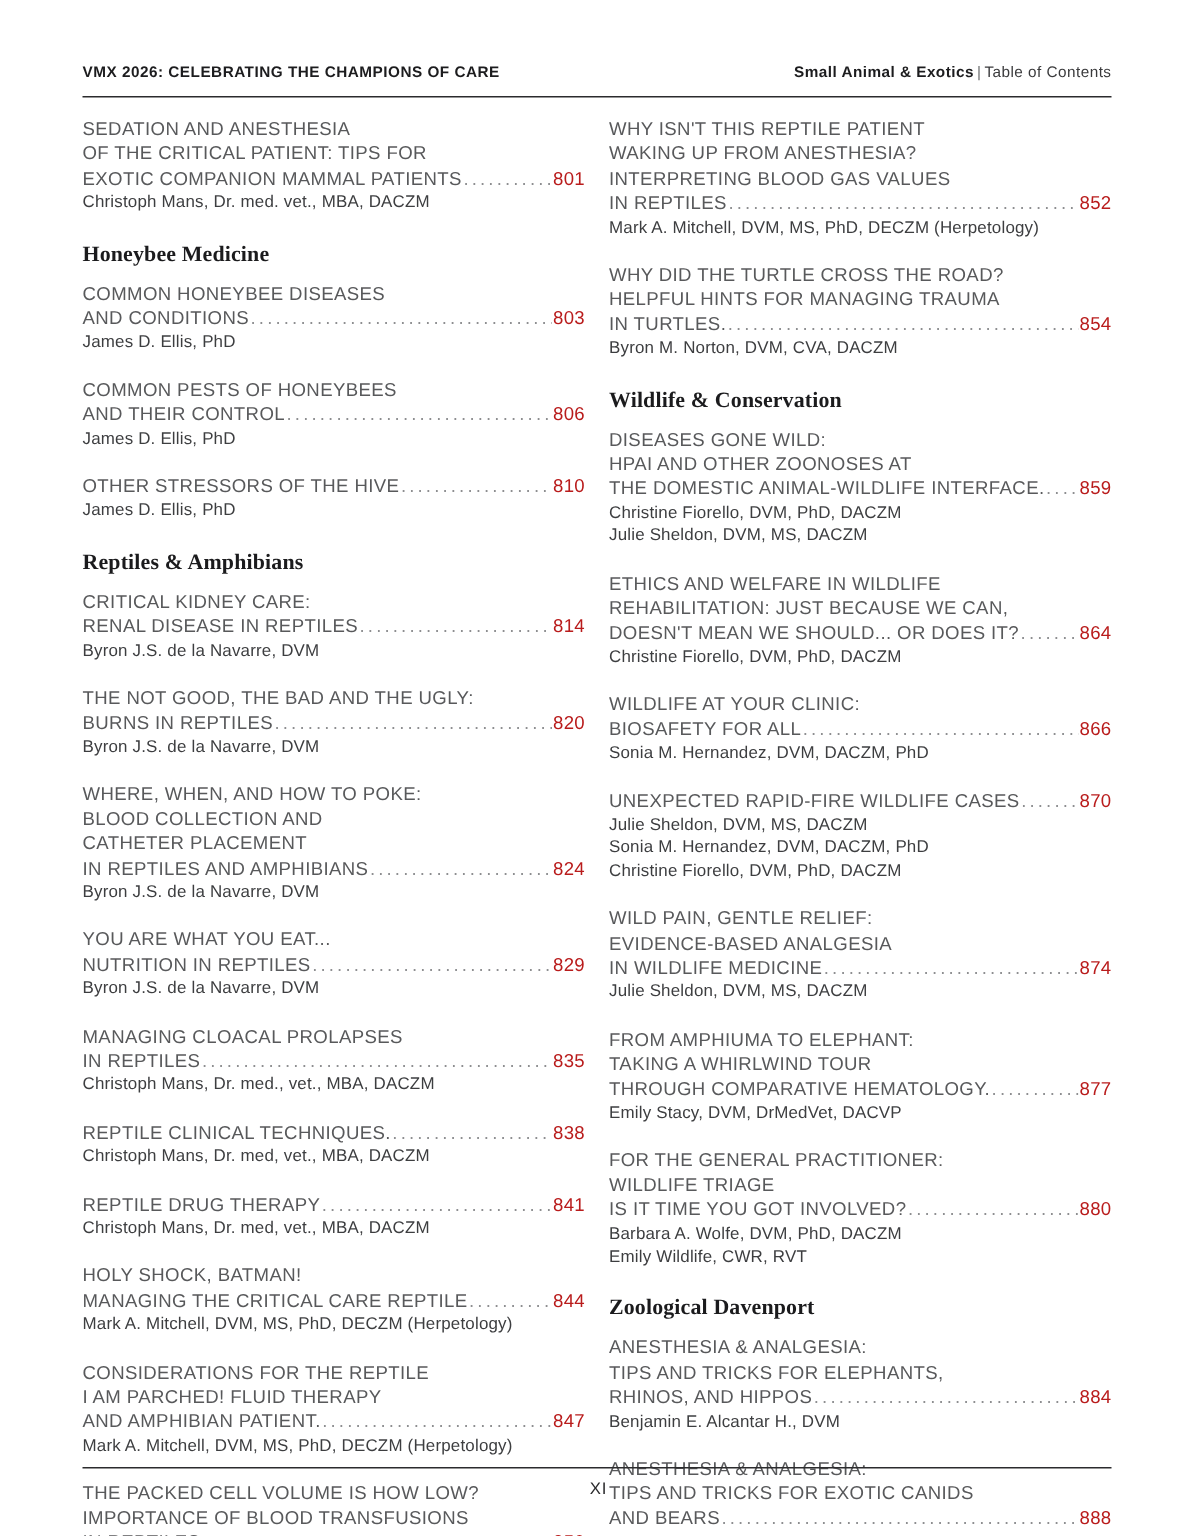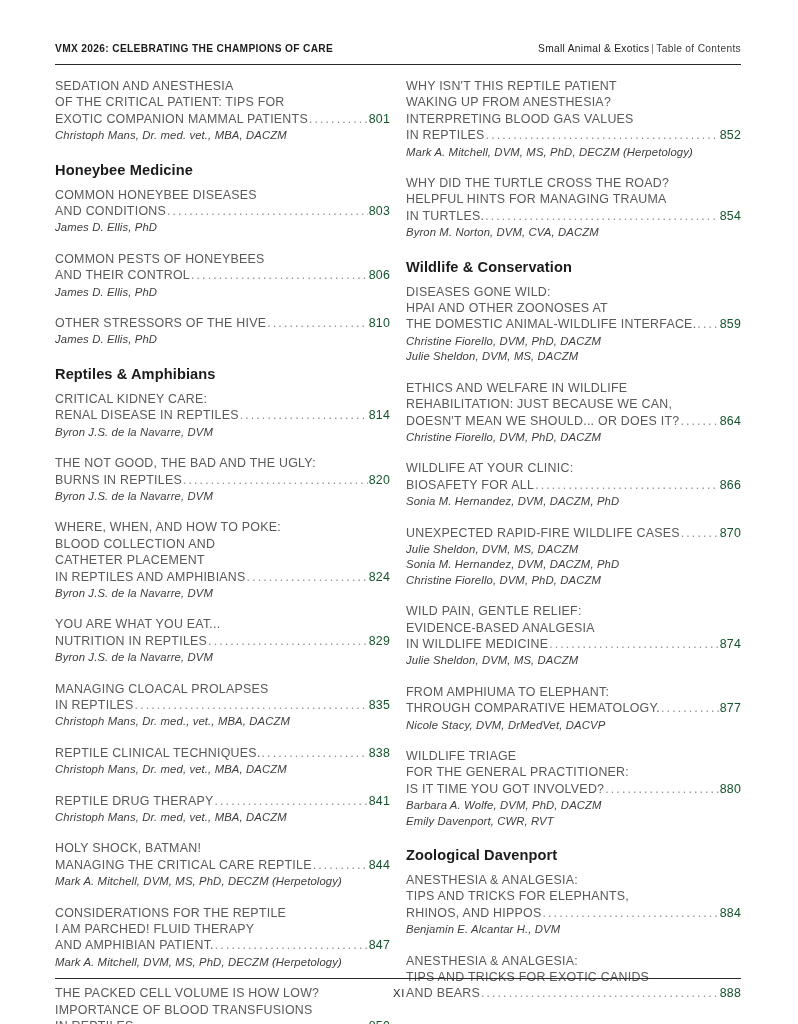--- a/index.html
+++ b/index.html
@@ -41,21 +41,21 @@
     font-weight: bold;
     text-transform: uppercase;
     color: #1c1c1e;
     letter-spacing: 0.34px;
   }
   .runhead-right {
     color: #1c1c1e;
     white-space: nowrap;
   }
   .runhead-right .rh-bold {
-    font-weight: normal;
+    font-weight: bold;
   }
   .runhead-right .rh-sep {
     font-weight: normal;
     color: #6f7072;
     padding: 0 2px;
   }
   .runhead-right .rh-ital {
     font-weight: normal;
     color: #3a3a3c;
   }
@@ -83,20 +83,21 @@
     width: 335px;
   }
 
   
   .section-head {
     font-size: 14.6px;
     font-weight: bold;
     color: #1b1b1d;
     letter-spacing: 0.1px;
     margin: 18px 0 9px 0;
+    font-family: Liberation Serif, serif;
   }
   .col > .section-head:first-child { margin-top: 0; }
 
   
   .entry {
     margin-bottom: 15px;
   }
   .entry:last-child { margin-bottom: 0; }
 
   .title-lines {
@@ -128,29 +129,28 @@
     margin: 0 1px;
     letter-spacing: 2.1px;
     font-size: 12.4px;
     min-width: 6px;
   }
   .tline.last .leader::before {
     content: "........................................................................................................";
   }
   .tline.last .pageno {
     flex: 0 0 auto;
-    color: #14532d;
+    color: #b91c1c;
     font-size: 12.4px;
     letter-spacing: 0.2px;
     padding-left: 0px;
   }
 
   .authors {
     margin-top: 1px;
-    font-style: italic;
   }
   .author {
     display: block;
     font-size: 11.3px;
     line-height: 15.4px;
     color: #3d3e40;
     letter-spacing: 0.12px;
   }
 
   
@@ -462,43 +462,44 @@
               <span class="pageno">874</span>
             </div>
           </div>
           <div class="authors">
             <span class="author">Julie Sheldon, DVM, MS, DACZM</span>
           </div>
         </div>
         <div class="entry">
           <div class="title-lines">
             <div class="tline">FROM AMPHIUMA TO ELEPHANT:</div>
+            <div class="tline">TAKING A WHIRLWIND TOUR</div>
             <div class="tline last">
               <span class="ttext">THROUGH COMPARATIVE HEMATOLOGY.</span>
               <span class="leader" aria-hidden="true"></span>
               <span class="pageno">877</span>
             </div>
           </div>
           <div class="authors">
-            <span class="author">Nicole Stacy, DVM, DrMedVet, DACVP</span>
-          </div>
-        </div>
-        <div class="entry">
-          <div class="title-lines">
+            <span class="author">Emily Stacy, DVM, DrMedVet, DACVP</span>
+          </div>
+        </div>
+        <div class="entry">
+          <div class="title-lines">
+            <div class="tline">FOR THE GENERAL PRACTITIONER:</div>
             <div class="tline">WILDLIFE TRIAGE</div>
-            <div class="tline">FOR THE GENERAL PRACTITIONER:</div>
             <div class="tline last">
               <span class="ttext">IS IT TIME YOU GOT INVOLVED?</span>
               <span class="leader" aria-hidden="true"></span>
               <span class="pageno">880</span>
             </div>
           </div>
           <div class="authors">
             <span class="author">Barbara A. Wolfe, DVM, PhD, DACZM</span>
-            <span class="author">Emily Davenport, CWR, RVT</span>
+            <span class="author">Emily Wildlife, CWR, RVT</span>
           </div>
         </div>
         <div class="section-head">Zoological Davenport</div>
         <div class="entry">
           <div class="title-lines">
             <div class="tline">ANESTHESIA &amp; ANALGESIA:</div>
             <div class="tline">TIPS AND TRICKS FOR ELEPHANTS,</div>
             <div class="tline last">
               <span class="ttext">RHINOS, AND HIPPOS</span>
               <span class="leader" aria-hidden="true"></span>

